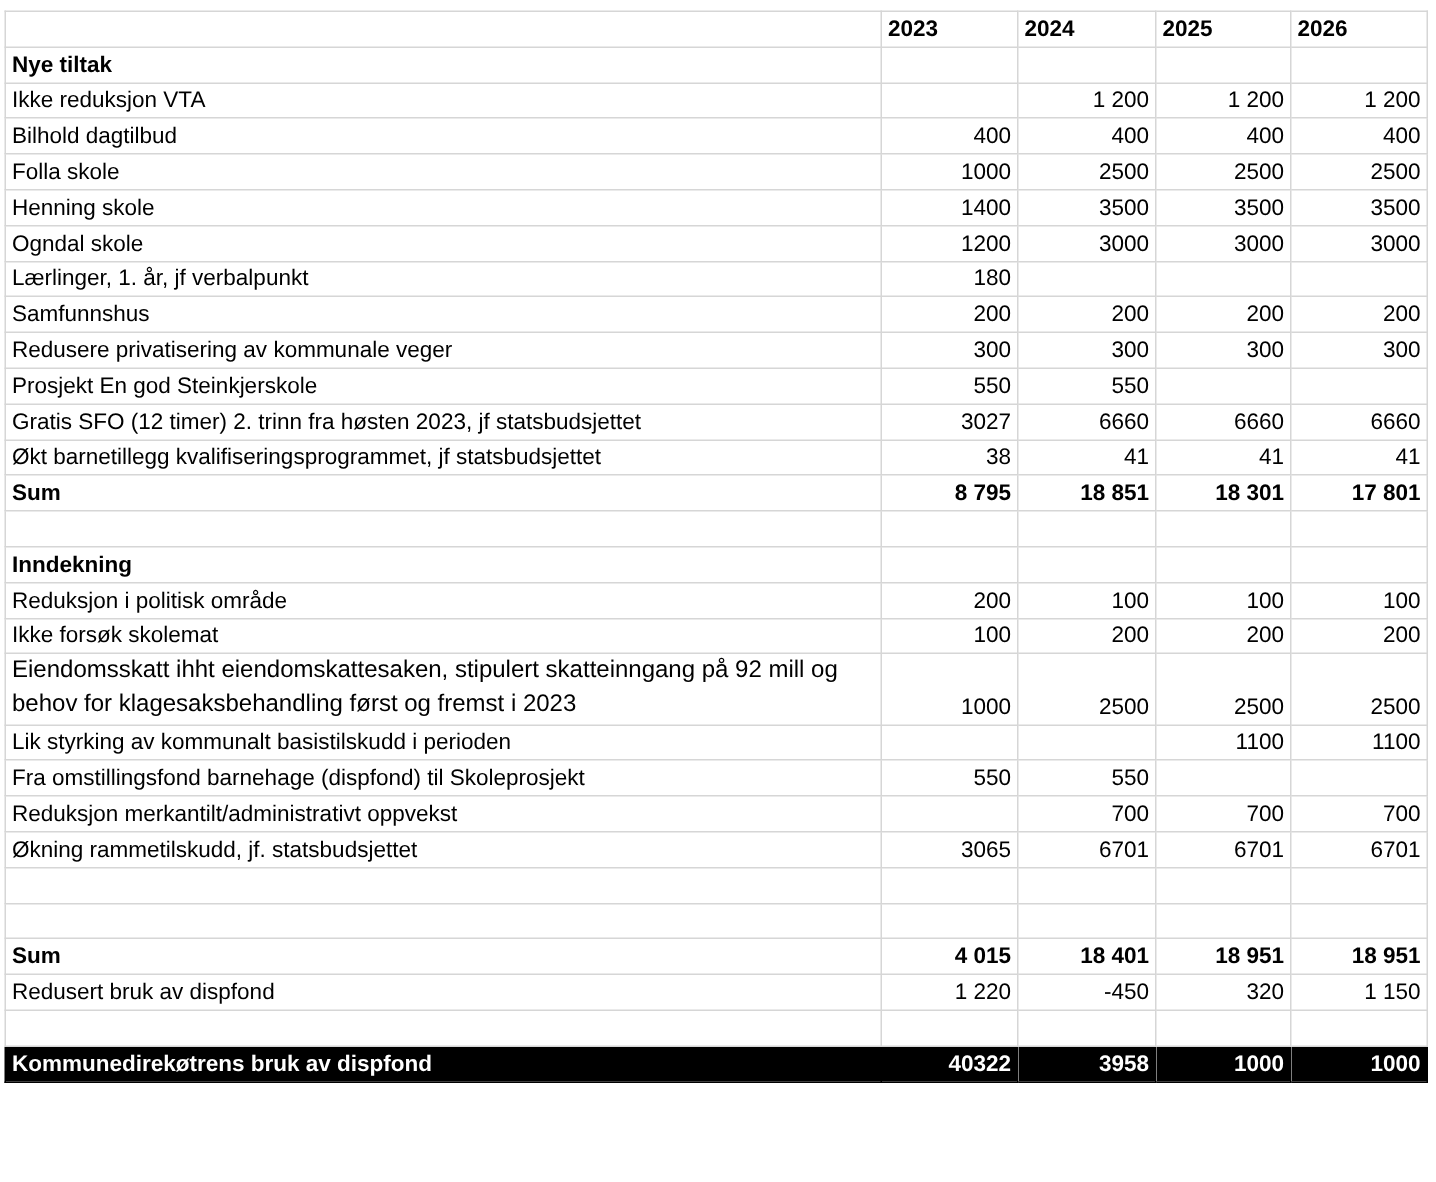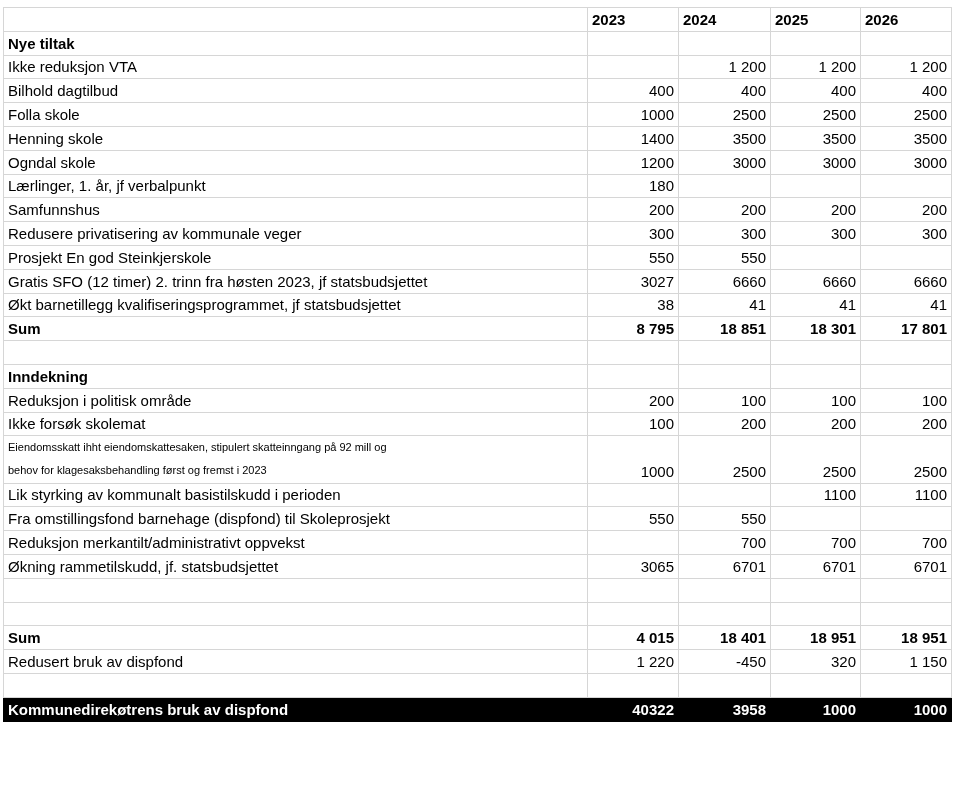--- a/index.html
+++ b/index.html
@@ -10,21 +10,21 @@
   col.c-y0{width:91px;}
   col.c-y1{width:92px;}
   col.c-y2{width:90px;}
   col.c-y3{width:91px;}
   th,td{border:1px solid #d6d6d6;height:21.8px;padding:0 4px 1px 4px;vertical-align:bottom;overflow:hidden;line-height:20px;}
   th{font-weight:bold;text-align:left;}
   td.l{text-align:left;white-space:pre;}
   td.n{text-align:right;white-space:nowrap;}
   tr.section td, tr.sum td{font-weight:bold;}
   tr.tall td{height:44.6px;}
-  tr.tall td.l{font-size:11px;line-height:22.6px;}
+  tr.tall td.l{font-size:16px;line-height:22.6px;}
   tr.inv td{background:#000;color:#fff;font-weight:bold;border-color:#000;}
 </style>
 </head>
 <body>
 
 <div class="sheet">
 <table>
 <colgroup>
         <col class="c-label">
         <col class="c-y0">

